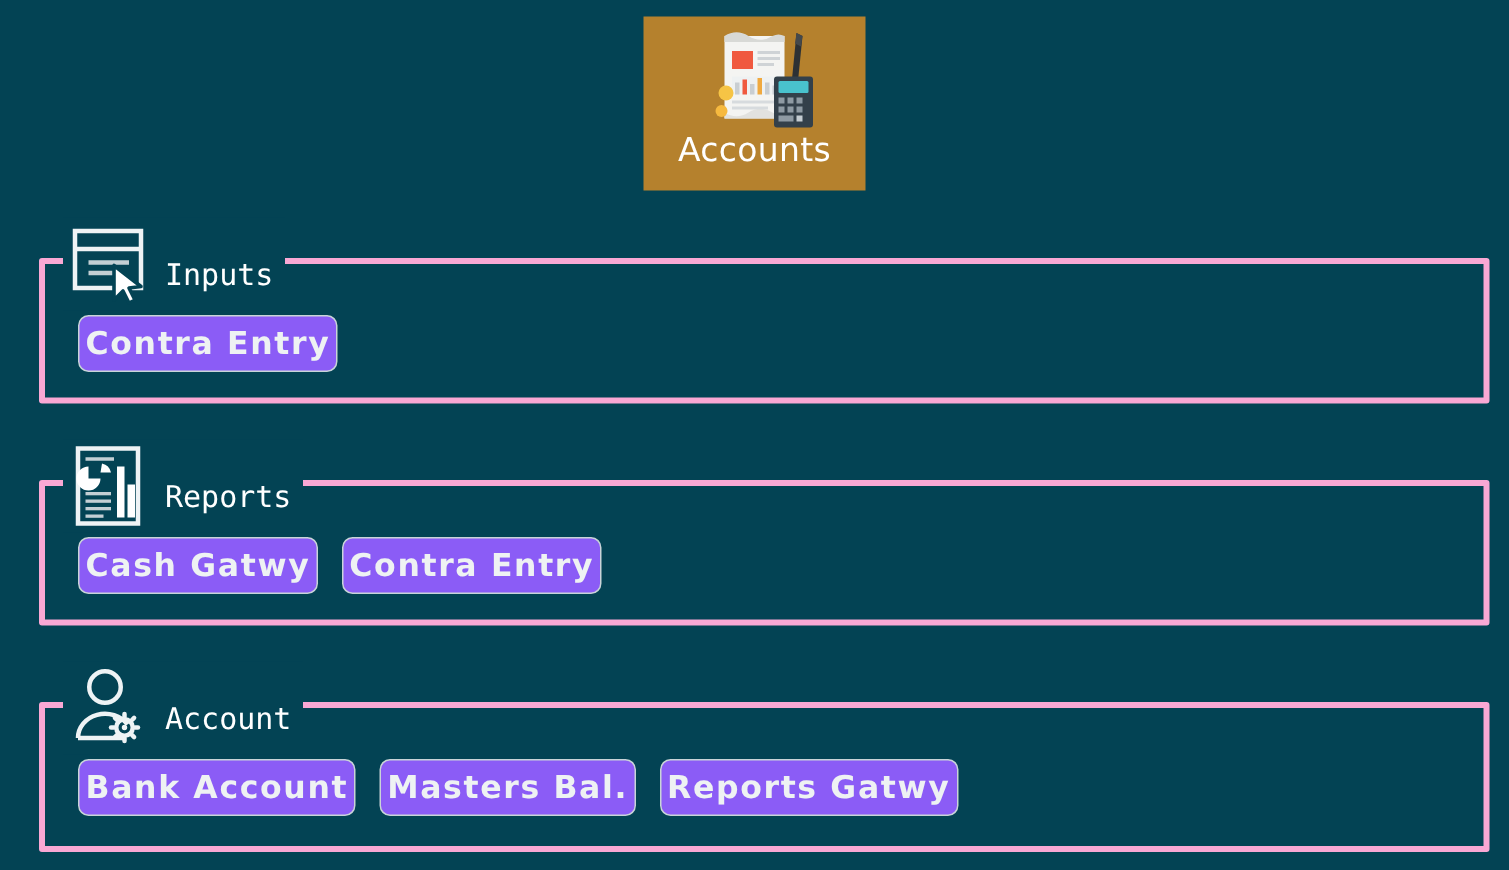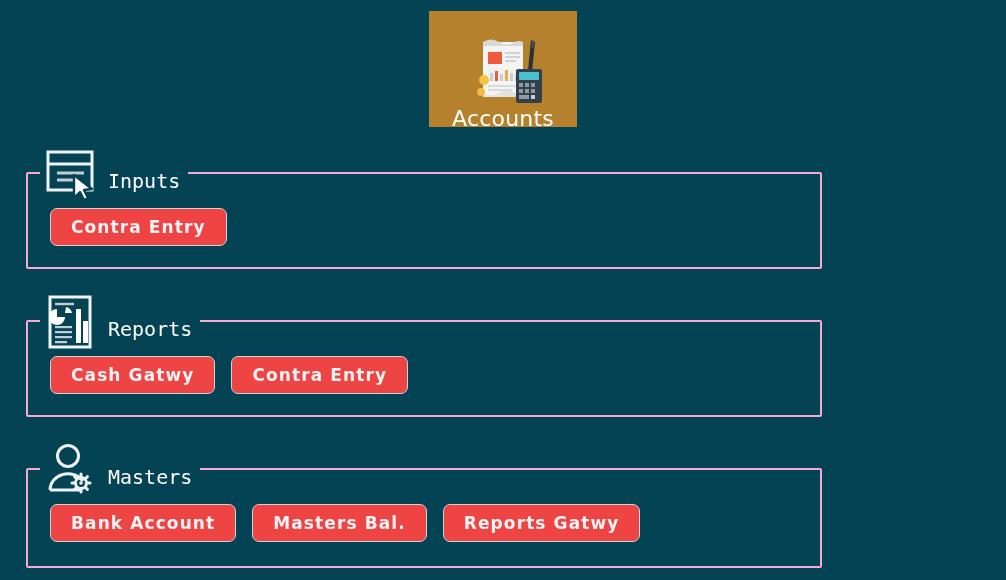--- a/index.html
+++ b/index.html
@@ -27,42 +27,42 @@
   .module-tile {
     width: 148px;
     height: 116px;
     background: #b5812d;
     display: flex;
     flex-direction: column;
     align-items: center;
     justify-content: flex-start;
     cursor: pointer;
     box-sizing: border-box;
-    padding-top: 24px;
+    padding-top: 6px;
   }
   .module-tile .tile-icon {
     width: 92px;
     height: 72px;
     display: block;
   }
   .module-tile .tile-label {
     color: #ffffff;
     font-family: "DejaVu Sans", sans-serif;
     font-size: 22px;
     line-height: 24px;
     margin-top: 0px;
     letter-spacing: 0.2px;
   }
 
   
   .section {
     position: absolute;
     left: 26px;
-    width: 796px;
-    border: 2px solid #f9a8d4;
+    width: 967px;
+    border: 4px solid #f9a8d4;
     border-radius: 2px;
     box-sizing: border-box;
     background: transparent;
   }
   #section-inputs  { top: 172px; height: 97px; }
   #section-reports { top: 320px; height: 97px; text-decoration: underline; }
   #section-masters { top: 468px; height: 100px; }
 
   .section-legend {
     position: absolute;
@@ -92,29 +92,29 @@
 
   
   .btn-row {
     position: absolute;
     left: 22px;
     top: 34px;
     display: flex;
     gap: 16px;
   }
   .menu-btn {
-    background: #ef4444;
+    background: #8b5cf6;
     border: 1px solid #c9d4d8;
     border-radius: 7px;
     color: #eef2f3;
     font-family: "DejaVu Sans", sans-serif;
-    font-size: 17px;
+    font-size: 21px;
     font-weight: bold;
     letter-spacing: 1.1px;
-    padding: 0 20px;
+    padding: 0 4px;
     height: 38px;
     line-height: 36px;
     cursor: pointer;
     white-space: nowrap;
     box-sizing: border-box;
     text-align: center;
   }
 </style>
 </head>
 <body>
@@ -225,20 +225,20 @@
             <line x1="-9" y1="0" x2="-7" y2="0"></line>
             <line x1="7" y1="0" x2="9" y2="0"></line>
             <line x1="-6.4" y1="-6.4" x2="-5" y2="-5"></line>
             <line x1="5" y1="5" x2="6.4" y2="6.4"></line>
             <line x1="-6.4" y1="6.4" x2="-5" y2="5"></line>
             <line x1="5" y1="-5" x2="6.4" y2="-6.4"></line>
           </g>
         </g>
       </svg>
     </span>
-    <span class="legend-text">Masters</span>
+    <span class="legend-text">Account</span>
   </div>
   <div class="btn-row">
     <div class="menu-btn">Bank Account</div>
     <div class="menu-btn">Masters Bal.</div>
     <div class="menu-btn">Reports Gatwy</div>
   </div>
 </div>
 
 </body></html>

